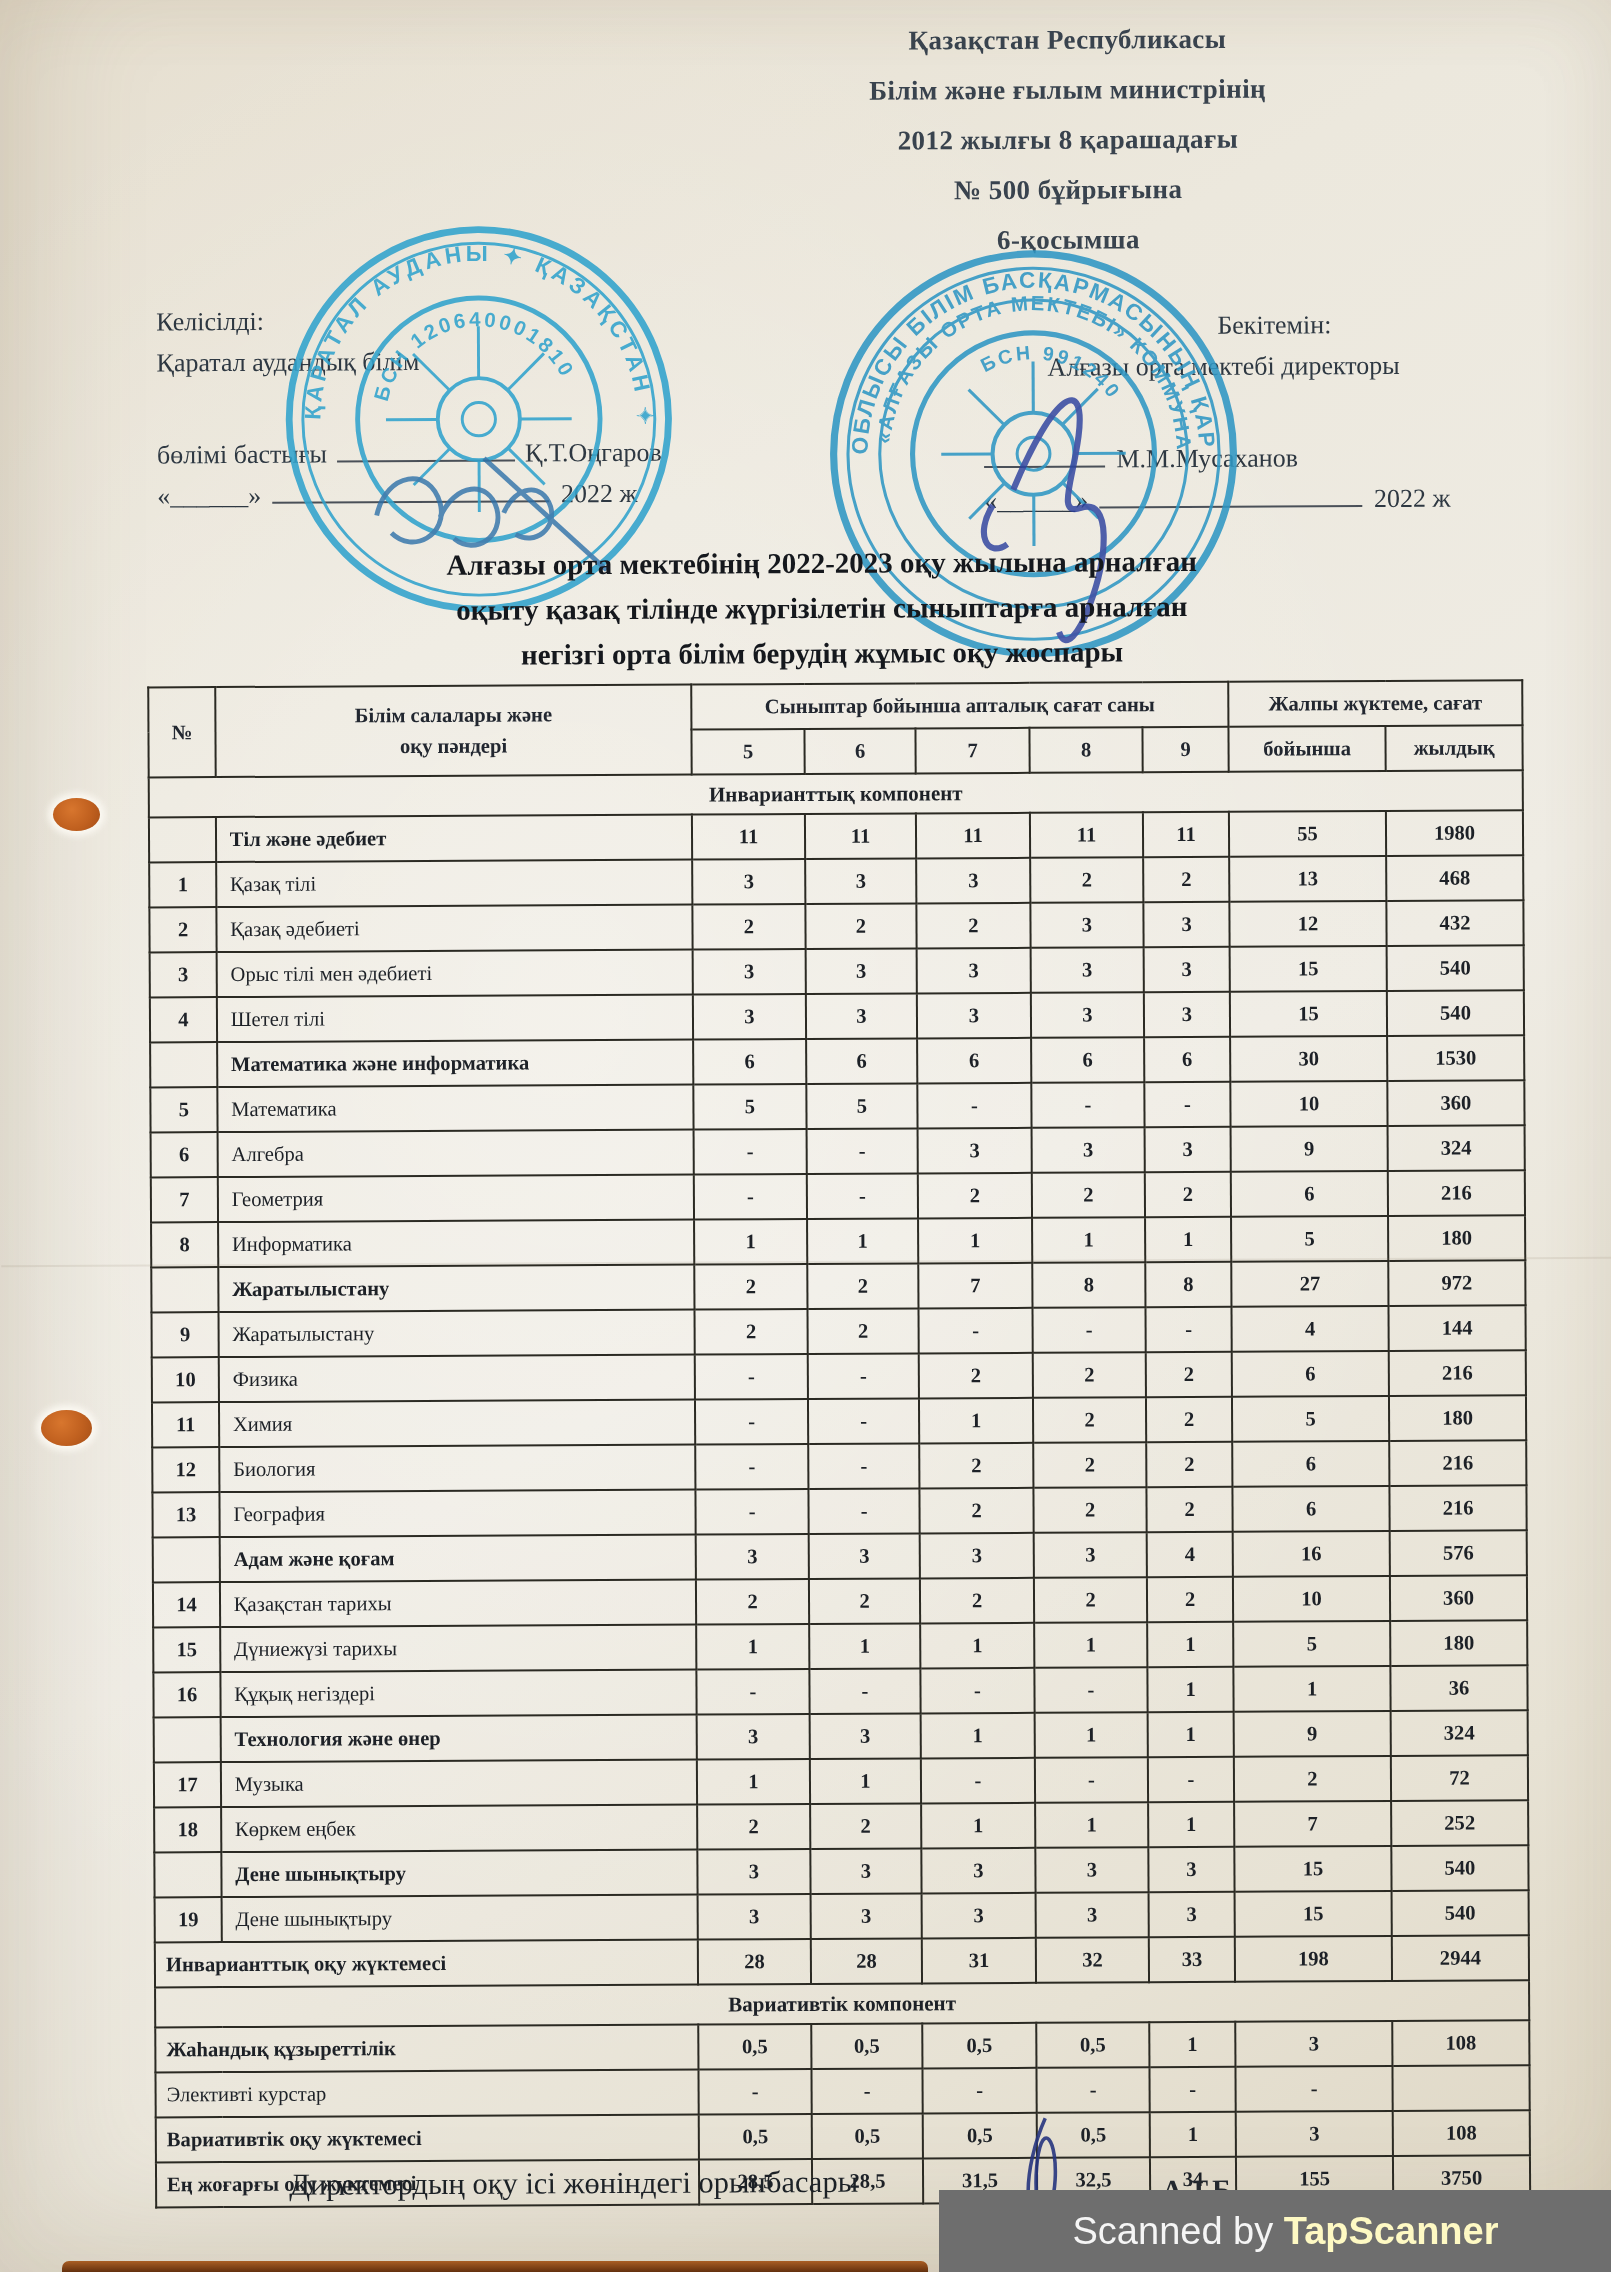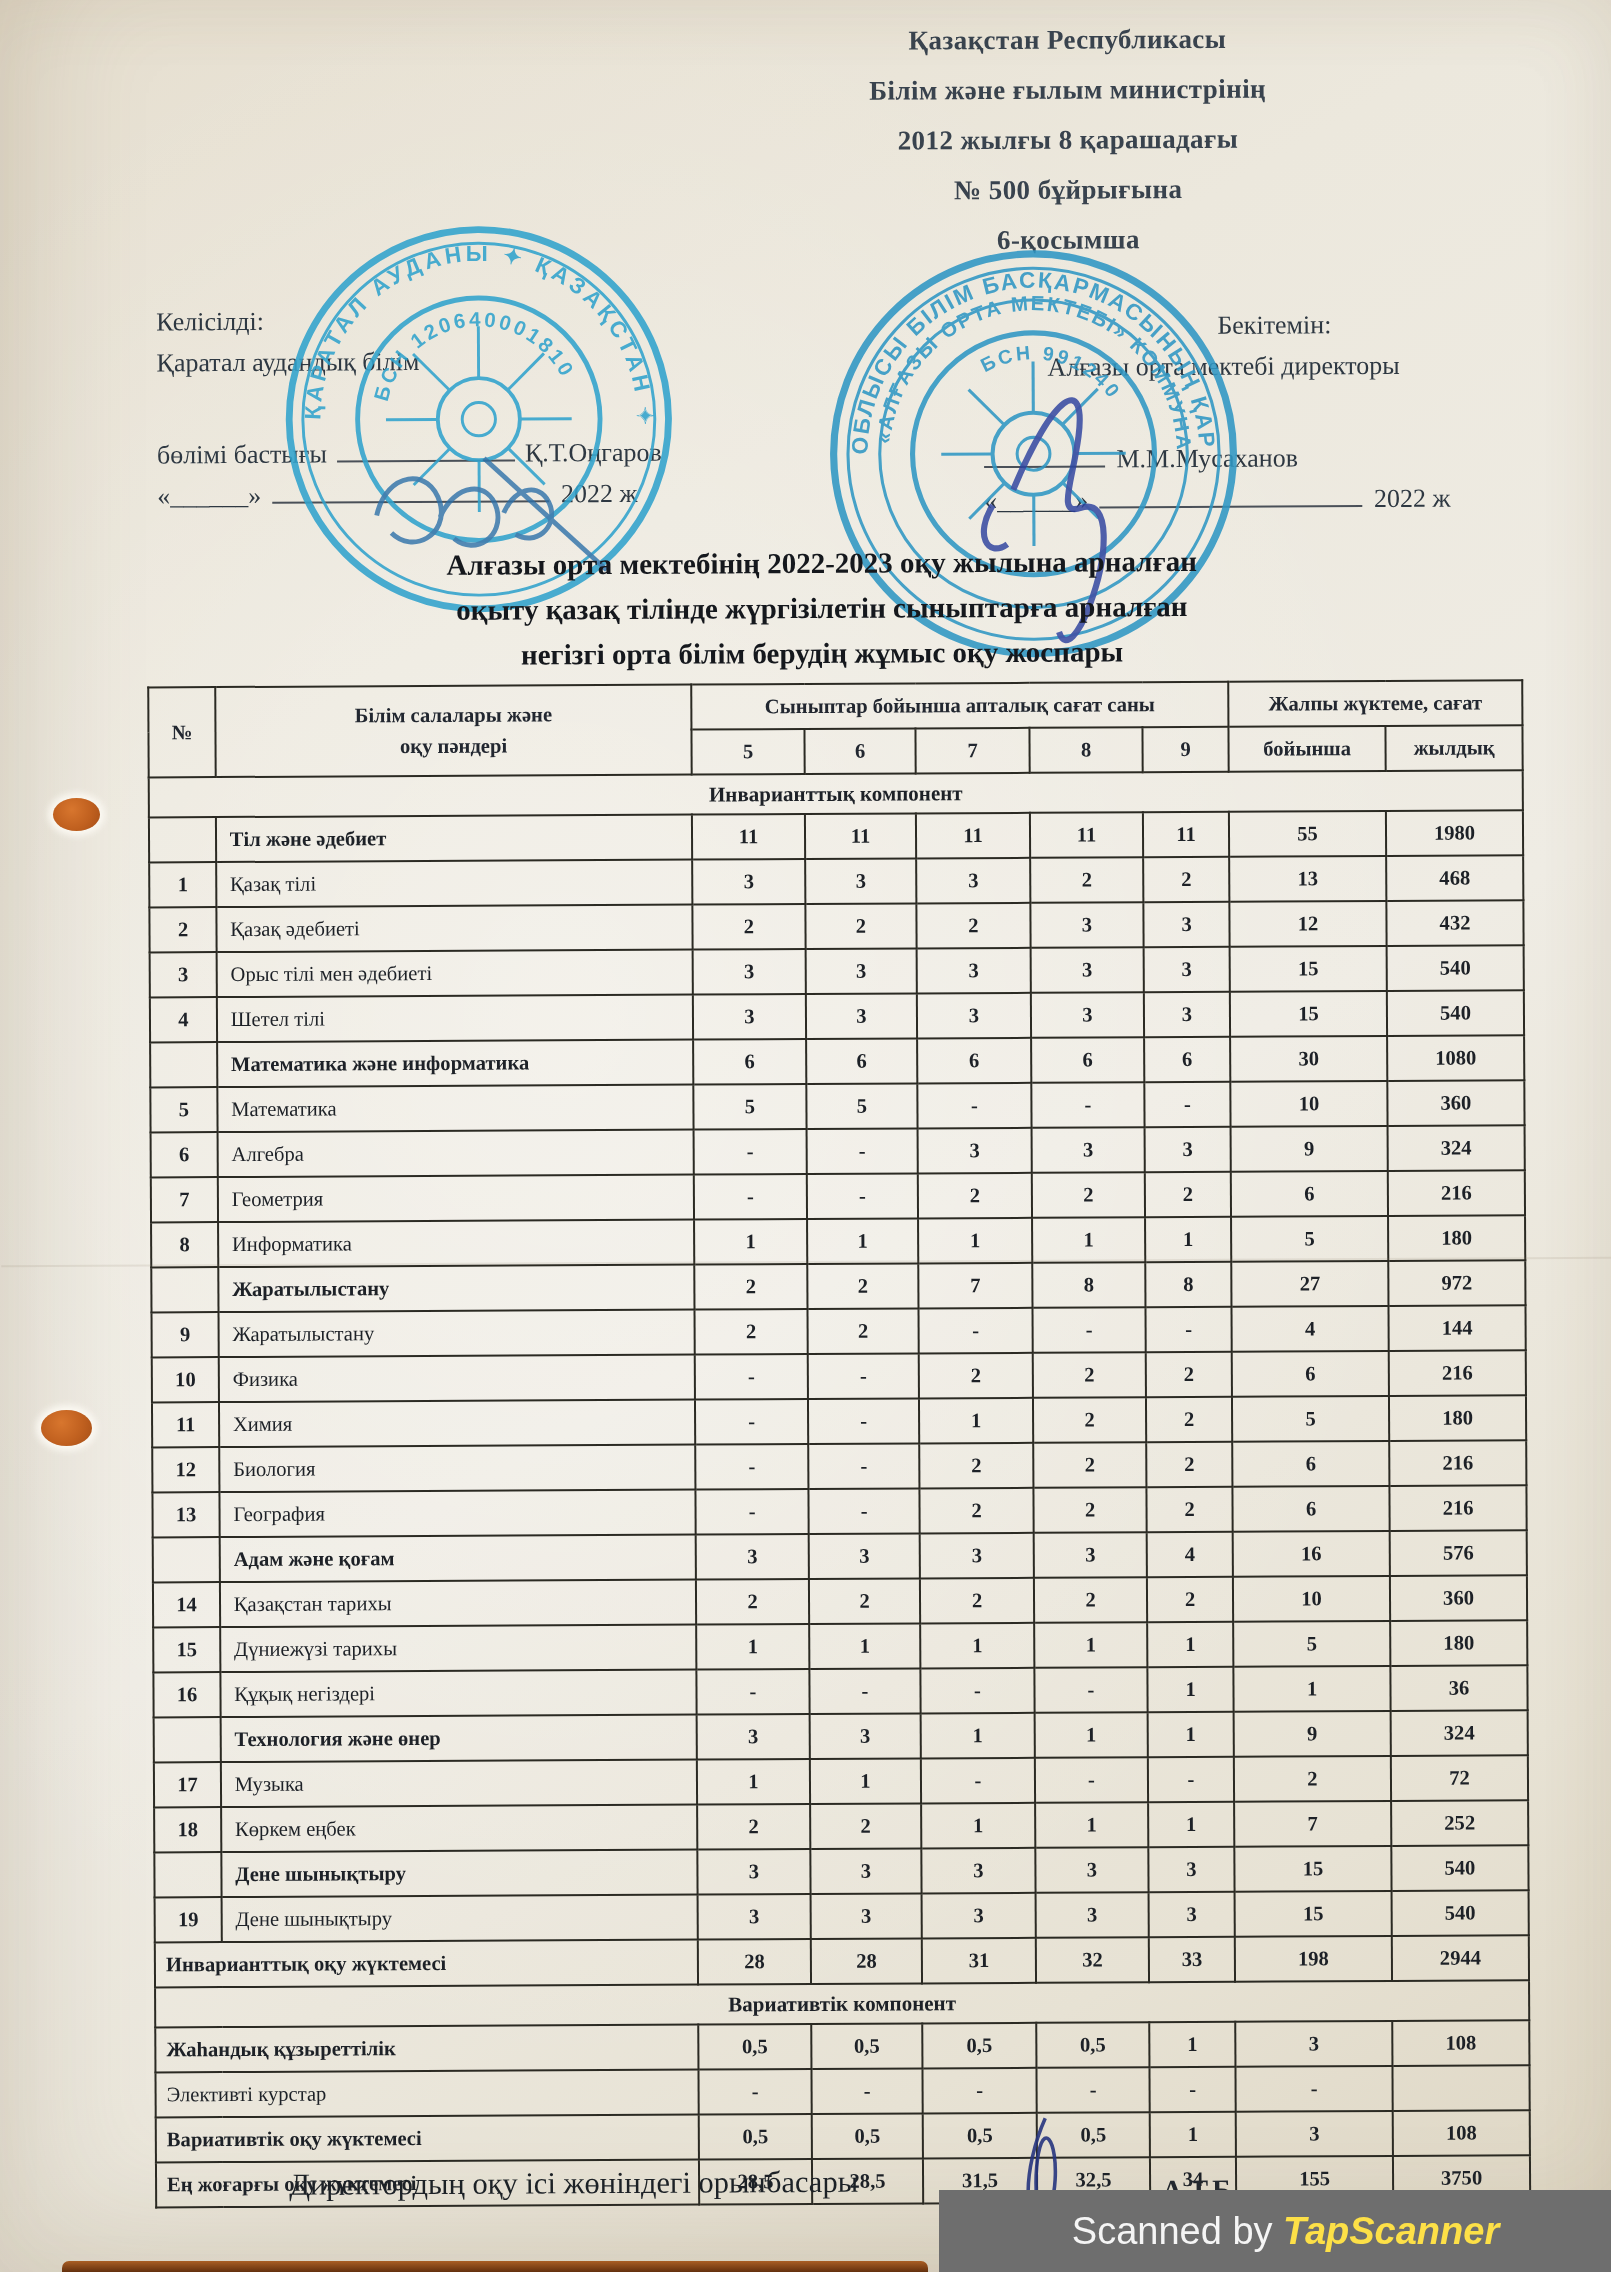--- a/index.html
+++ b/index.html
@@ -63,21 +63,21 @@
   .hole{position:absolute;border-radius:50%;
         background:radial-gradient(circle at 40% 35%,#d8762e,#c0601f 55%,#a54e16);
         box-shadow:0 0 7px 5px rgba(252,250,243,.95);}
   .hole1{left:53px;top:798px;width:47px;height:33px;}
   .hole2{left:41px;top:1410px;width:51px;height:36px;}
   .bottom-edge{position:absolute;left:62px;top:2261px;width:866px;height:11.4px;
                background:linear-gradient(180deg,#a95e24,#63300d);border-radius:7px 7px 0 0;filter:blur(0.7px);}
   .wm-bar{position:absolute;left:939px;top:2190px;width:693px;height:83px;background:#6e6e6e;
           z-index:5;display:flex;align-items:center;justify-content:center;
           font-family:"Liberation Sans",sans-serif;color:#f5f5f5;font-size:38px;white-space:pre;}
-  .wm-bar b{font-weight:700;color:#fde047;font-style:italic;}
+  .wm-bar b{font-weight:700;color:#fef9c3;}
 </style>
 </head>
 <body>
 
 <div class="page">
   <div class="paper"></div>
   <div class="tilt">
 
     <div class="order-ref">
       <div>Қазақстан Республикасы</div>
@@ -281,21 +281,21 @@
             </tr>
             <tr class="grp">
               <td class="num"></td>
               <td class="subj">Математика және информатика</td>
               <td class="val">6</td>
               <td class="val">6</td>
               <td class="val">6</td>
               <td class="val">6</td>
               <td class="val">6</td>
               <td class="val">30</td>
-              <td class="val">1080</td>
+              <td class="val">1530</td>
             </tr>
             <tr>
               <td class="num">5</td>
               <td class="subj">Математика</td>
               <td class="val">5</td>
               <td class="val">5</td>
               <td class="val">-</td>
               <td class="val">-</td>
               <td class="val">-</td>
               <td class="val">10</td>

